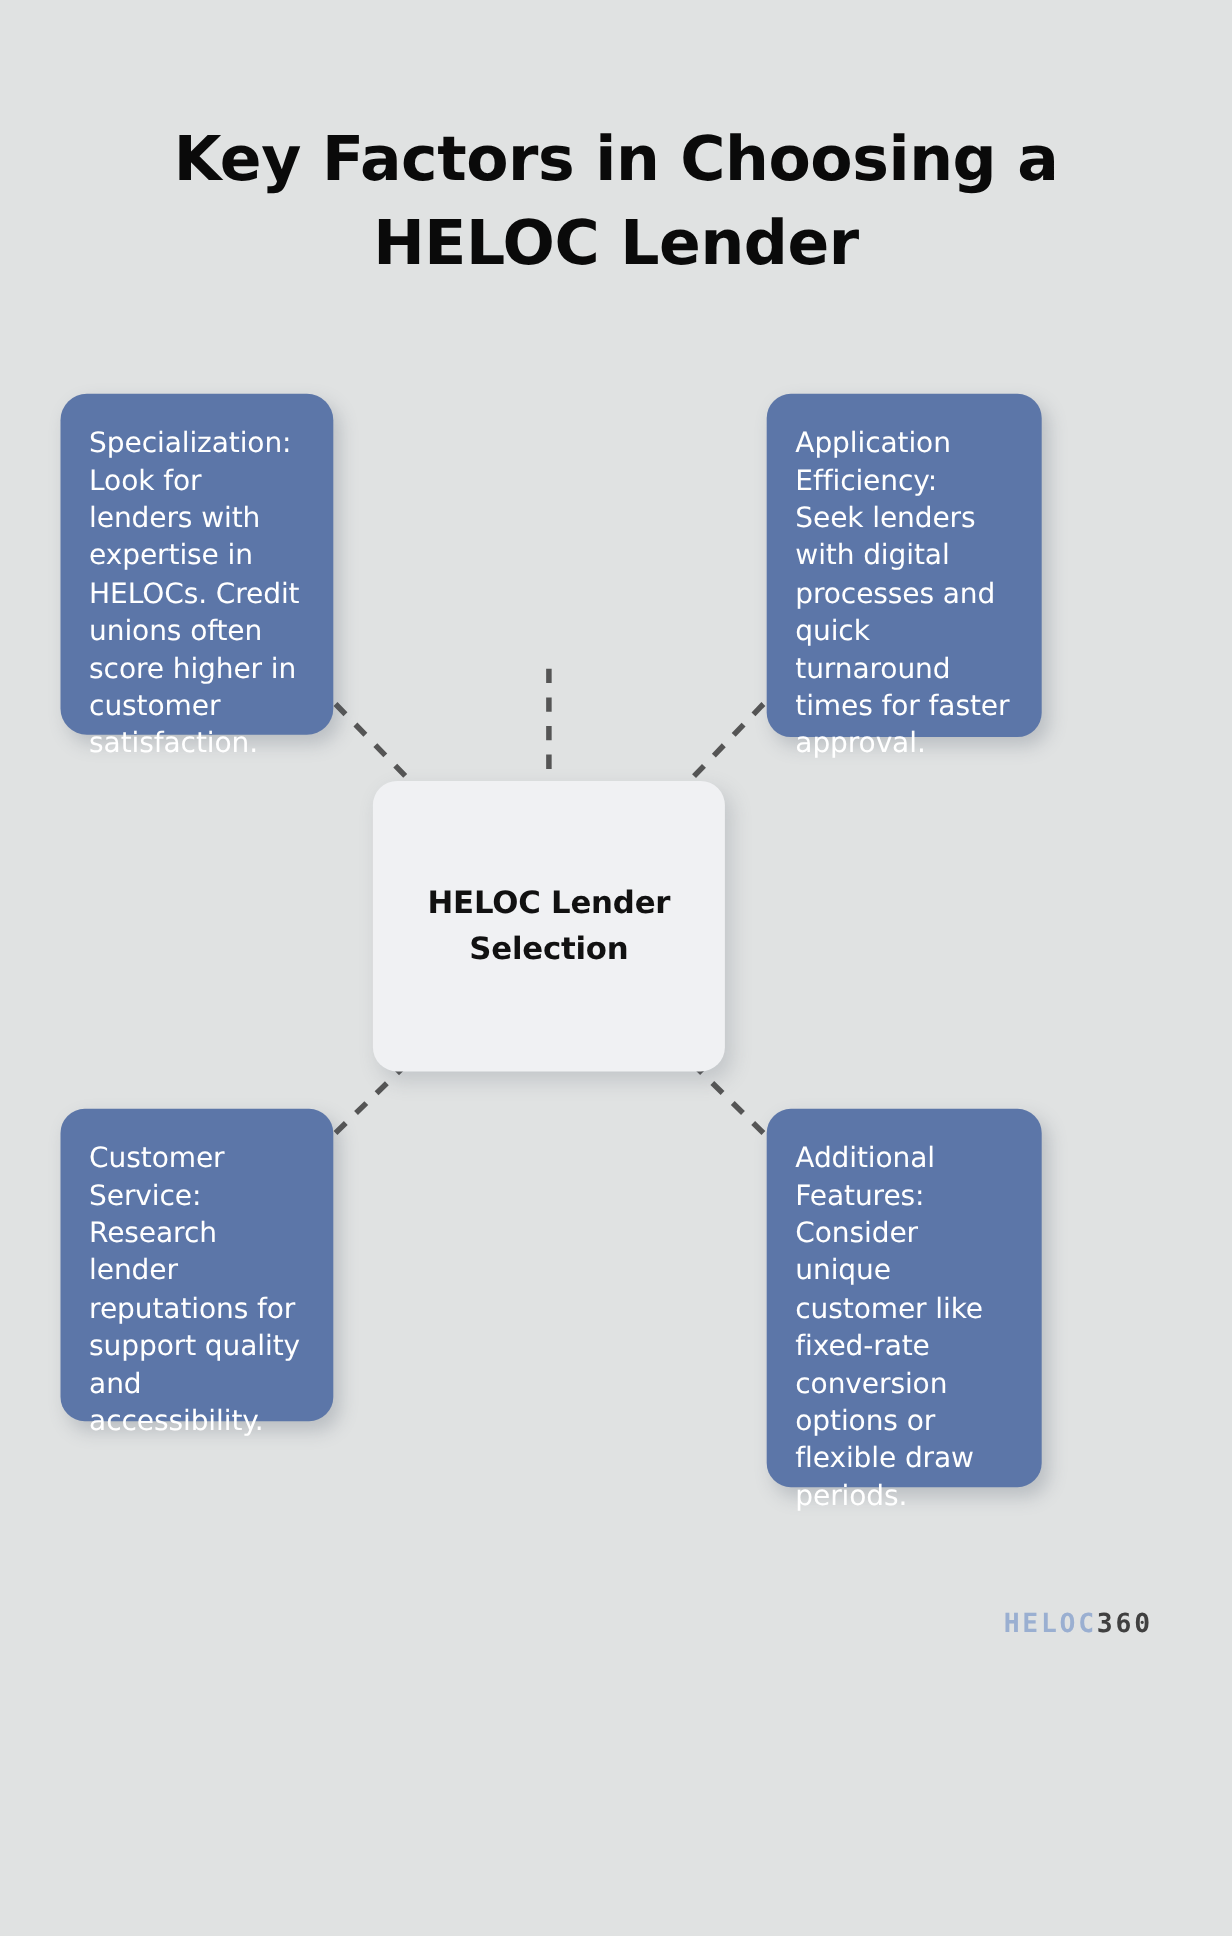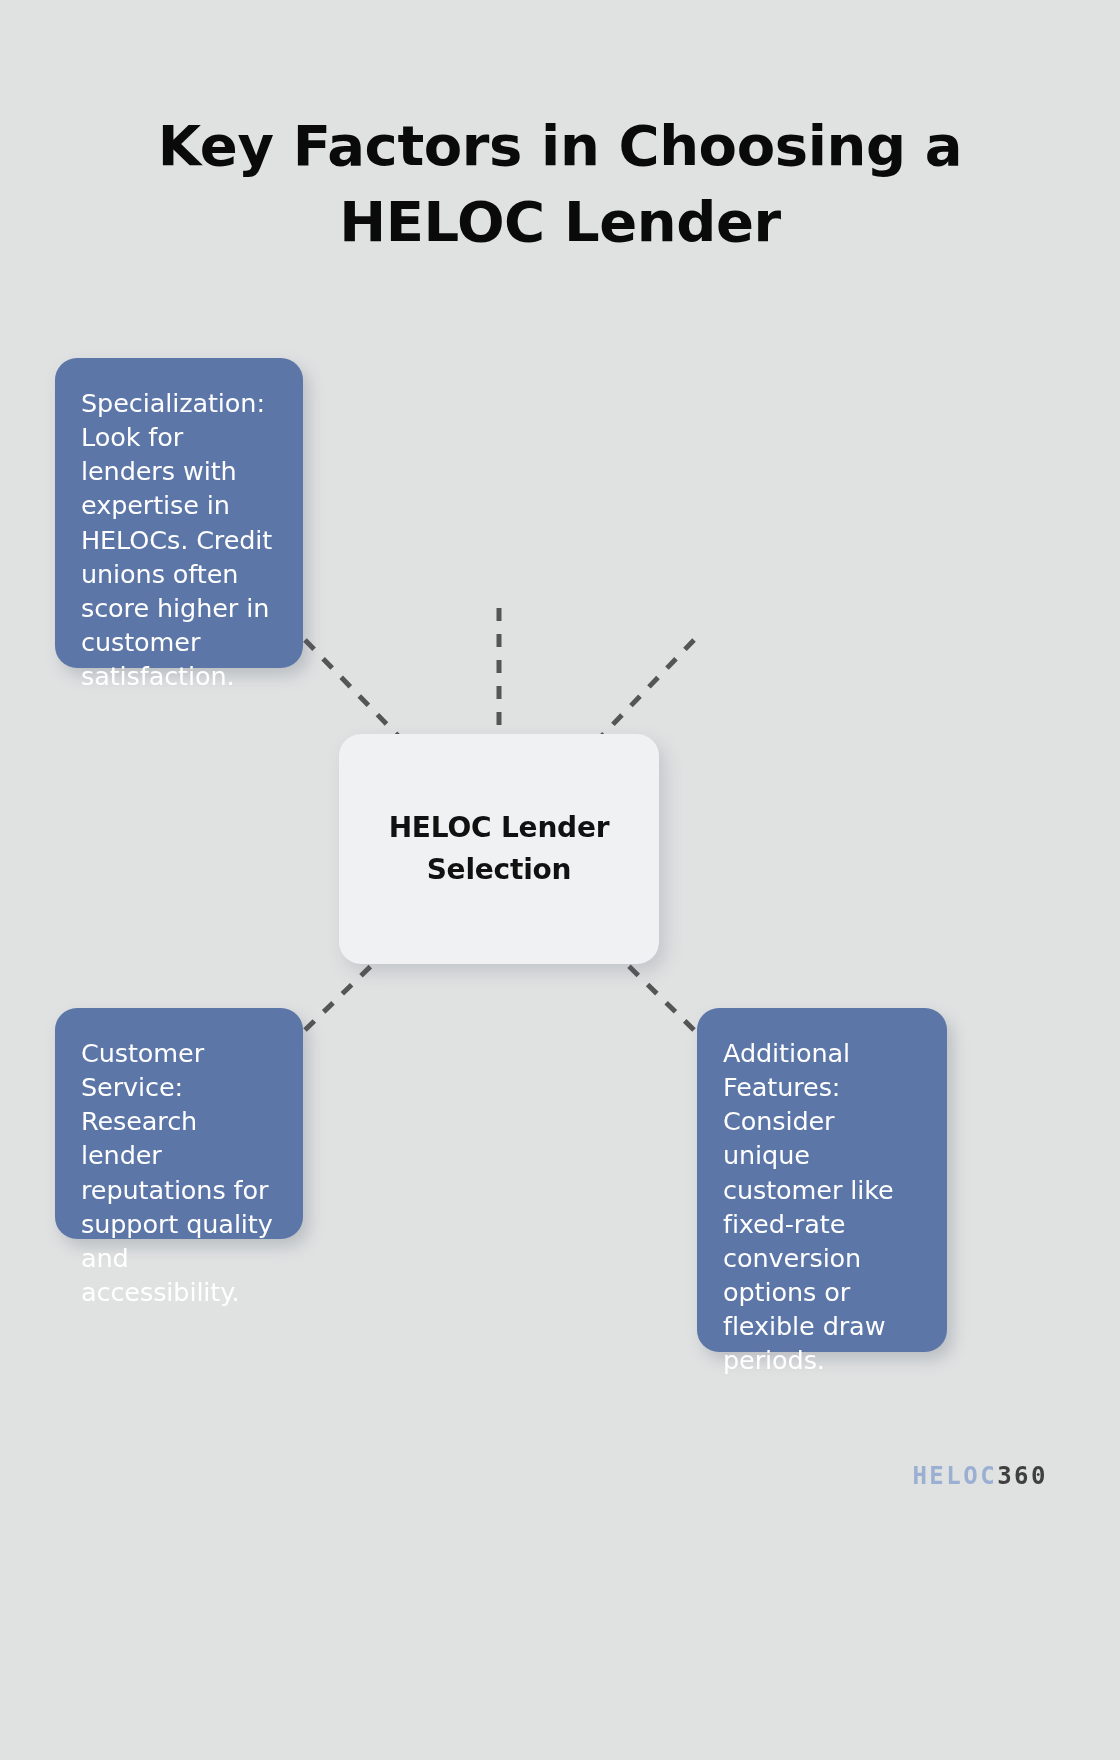--- a/index.html
+++ b/index.html
@@ -57,33 +57,33 @@
     line-height: 1.34;
     padding: 28px 26px 26px 26px;
     font-family: "DejaVu Sans", sans-serif;
     font-weight: 400;
     letter-spacing: -0.1px;
   }
 
   .card-text { display: block; }
 
   
-  #card-specialization { left: 55px;  top: 358px;  width: 248px; height: 310px; }
+  #card-specialization { left: 55px;  top: 358px;  width: 248px; height: 310px; border-radius: 24px; }
   #card-rates          { left: 376px; top: 358px;  width: 246px; height: 248px; }
   #card-application    { left: 697px; top: 358px;  width: 250px; height: 312px; }
-  #card-customer       { left: 55px;  top: 1008px; width: 248px; height: 231px; }
+  #card-customer       { left: 55px;  top: 1008px; width: 248px; height: 284px; }
   #card-additional     { left: 697px; top: 1008px; width: 250px; height: 344px; }
 
   
   #center-node {
     position: absolute;
     left: 339px;
-    top: 734px;
+    top: 710px;
     width: 320px;
-    height: 230px;
+    height: 264px;
     background: #f0f1f3;
     border-radius: 22px;
     box-shadow: 6px 8px 18px rgba(90, 100, 115, 0.22);
     display: flex;
     align-items: center;
     justify-content: center;
   }
 
   #center-label {
     text-align: center;
@@ -129,20 +129,23 @@
     <line x1="305" y1="1030" x2="404" y2="934" stroke="#555555" stroke-width="5" stroke-dasharray="13 13" stroke-linecap="butt"></line>
 
     <line x1="694" y1="1030" x2="596" y2="934" stroke="#555555" stroke-width="5" stroke-dasharray="13 13" stroke-linecap="butt"></line>
   </svg>
 
   <div class="card" id="card-specialization">
     <span class="card-text">Specialization: Look for lenders with expertise in HELOCs. Credit unions often score higher in customer satisfaction.</span>
   </div>
 
 
+  <div class="card" id="card-application">
+    <span class="card-text">Application Efficiency: Seek lenders with digital processes and quick turnaround times for faster approval.</span>
+  </div>
 
   <div class="card" id="card-customer">
     <span class="card-text">Customer Service: Research lender reputations for support quality and accessibility.</span>
   </div>
 
   <div class="card" id="card-additional">
     <span class="card-text">Additional Features: Consider unique customer like fixed-rate conversion options or flexible draw periods.</span>
   </div>
 
   <div id="center-node">

